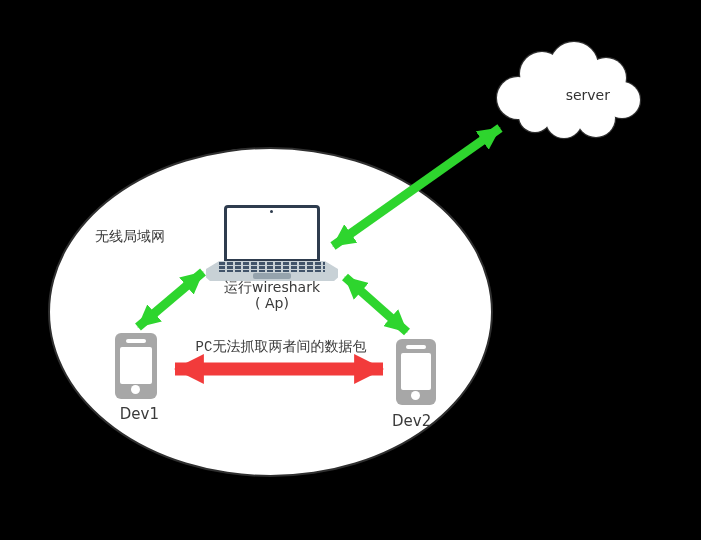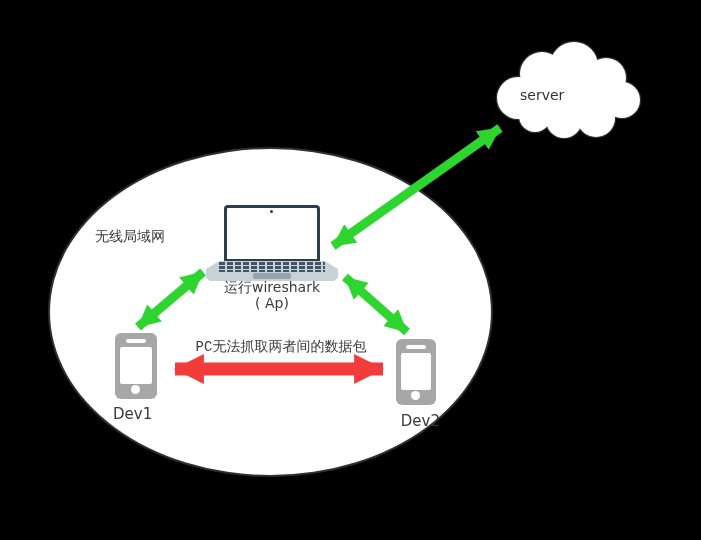--- a/index.html
+++ b/index.html
@@ -79,26 +79,26 @@
   .phone-home {
     left: 50%; bottom: 5px; width: 9px; height: 9px; margin-left: -5px;
     background: var(--phone-detail, #fff); border-radius: 50%;
   }
   .phone-dev1 { left: 115px; top: 333px; }
   .phone-dev2 { left: 396px; top: 339px; width: 40px; }
 
   
   .label { white-space: nowrap; }
   .wlan-label { left: 95px; top: 212px; font-size: 14px; margin-top: 16px; }
-  .server-label { left: 520px; top: 87px; width: 90px; text-align: left; font-size: 14px; color: #333; }
+  .server-label { left: 520px; top: 87px; width: 90px; text-align: right; font-size: 14px; color: #333; }
   .ap-caption1 { left: 211px; top: 279px; width: 122px; text-align: center; font-size: 14px; }
   .ap-caption2 { left: 211px; top: 295px; width: 122px; text-align: center; font-size: 14px; }
   .blocked-caption { left: 163px; top: 338px; width: 236px; text-align: center; font-size: 14px; font-family: Liberation Mono, monospace; }
-  .dev1-label { left: 113px; top: 405px; width: 46px; text-align: left; font-size: 15px; }
-  .dev2-label { left: 392px; top: 412px; width: 48px; text-align: right; font-size: 15px; }
+  .dev1-label { left: 113px; top: 405px; width: 46px; text-align: right; font-size: 15px; }
+  .dev2-label { left: 392px; top: 412px; width: 48px; text-align: left; font-size: 15px; }
 </style>
 </head>
 <body>
 
 <div class="canvas">
 
   <div class="abs wlan-ellipse"></div>
 
   <svg class="abs cloud-svg" width="160" height="112" viewBox="0 0 160 112">
     <g class="cloud-stroke">

